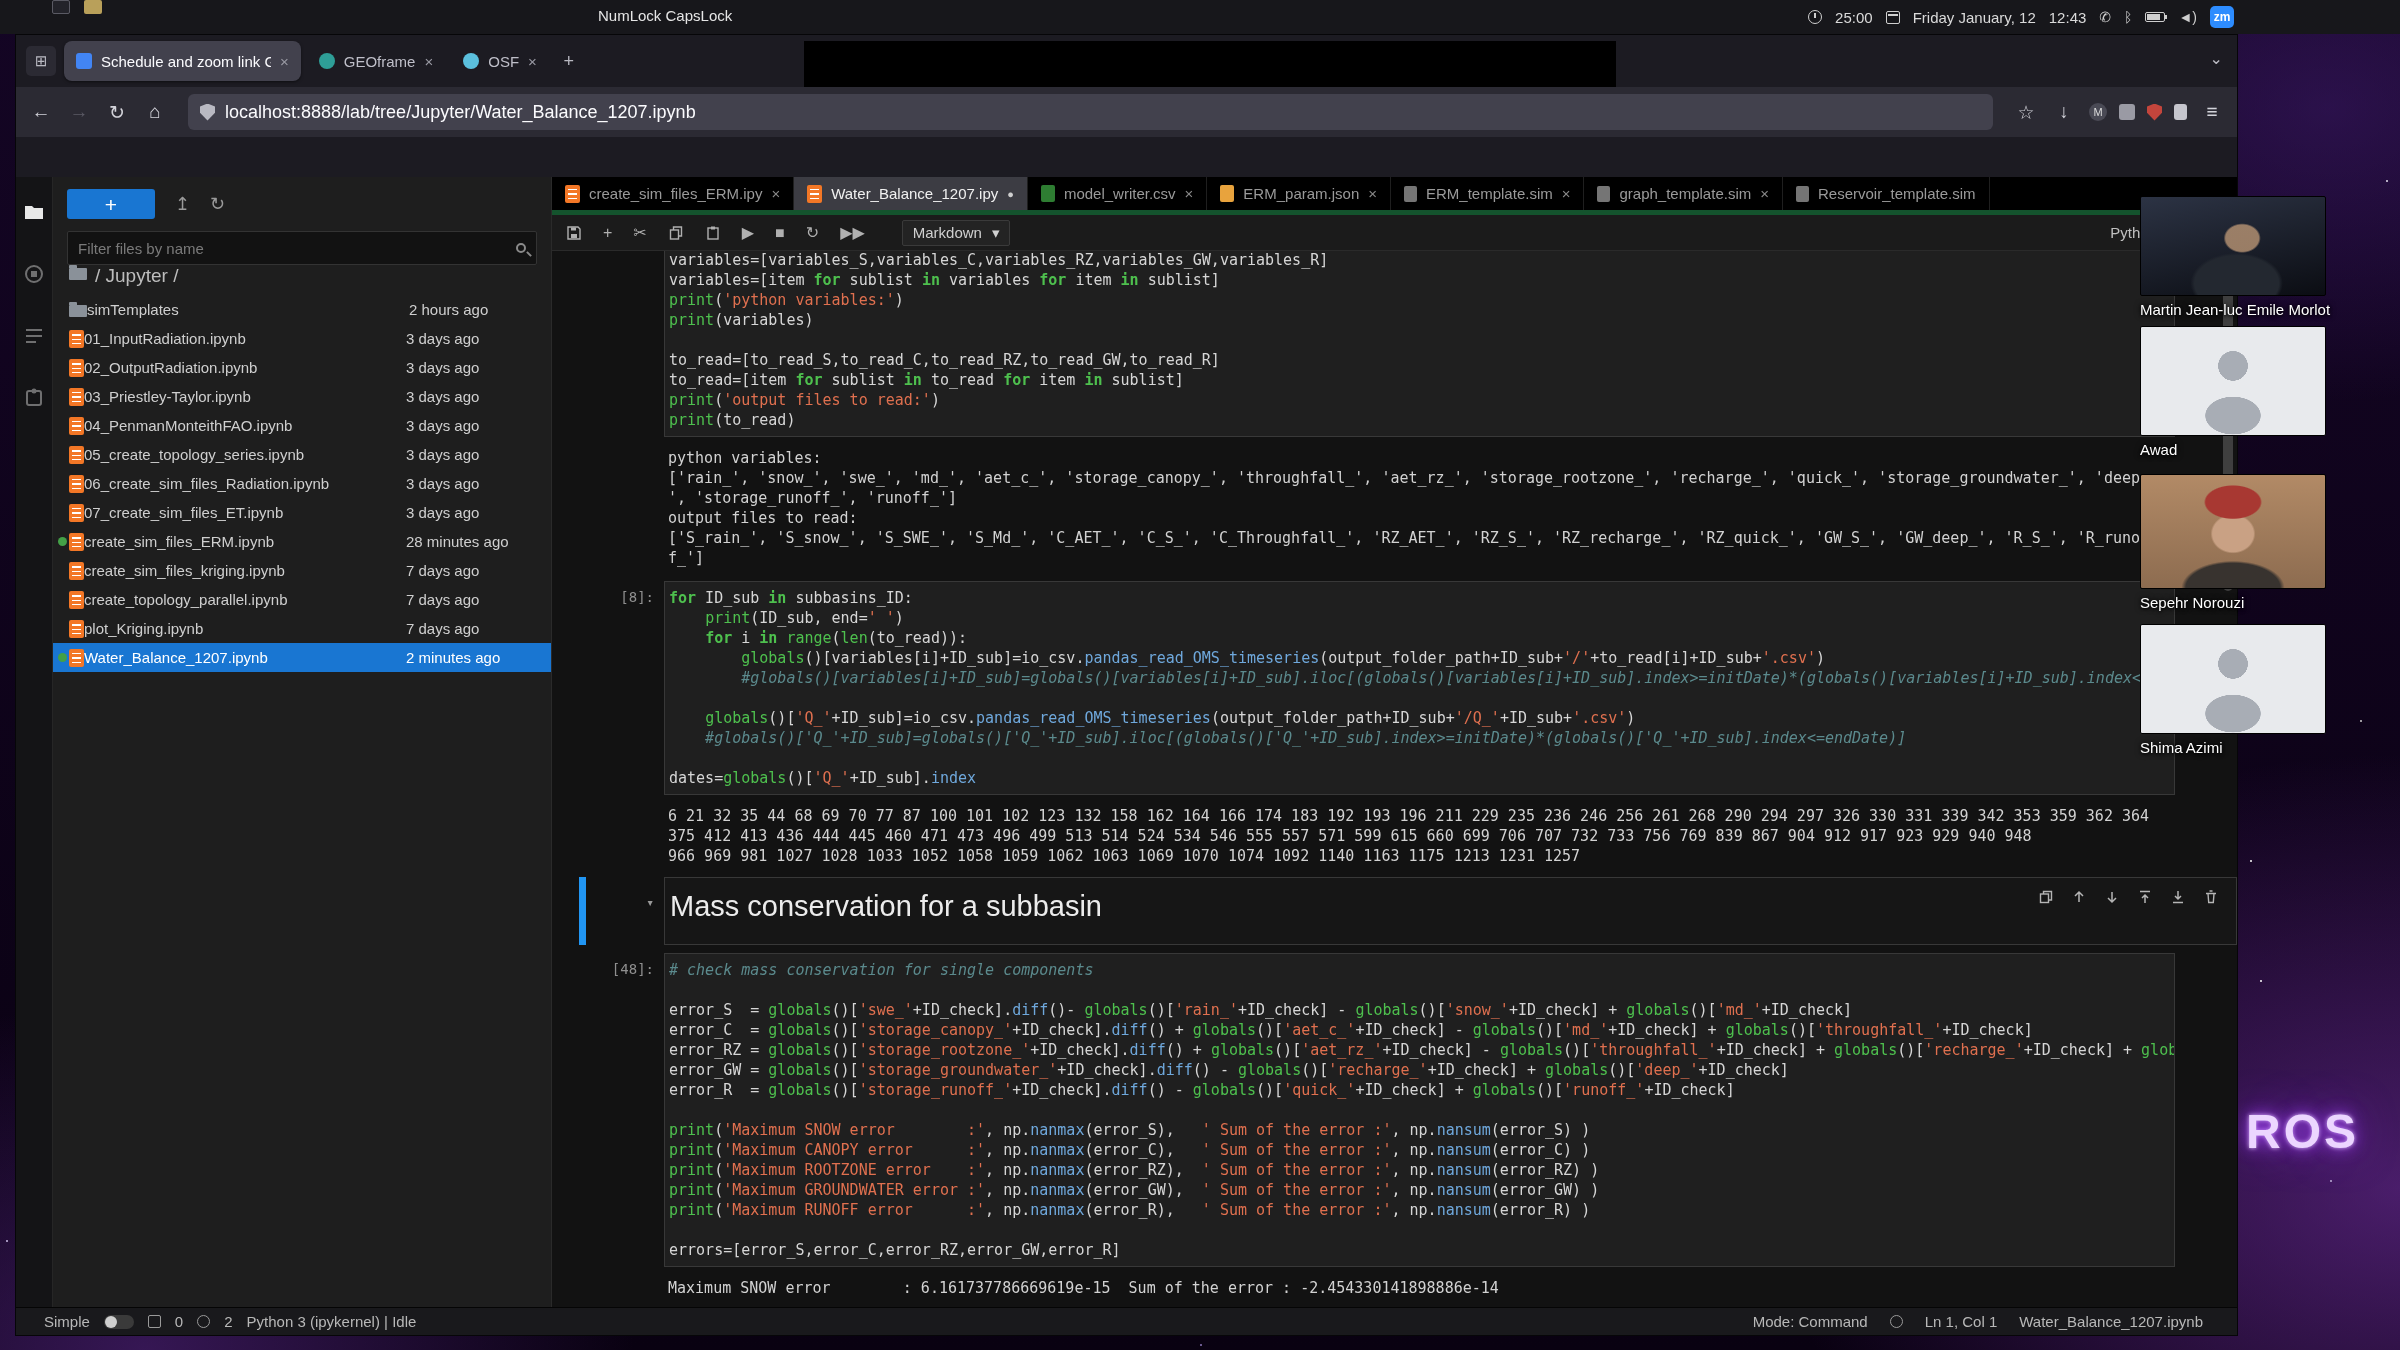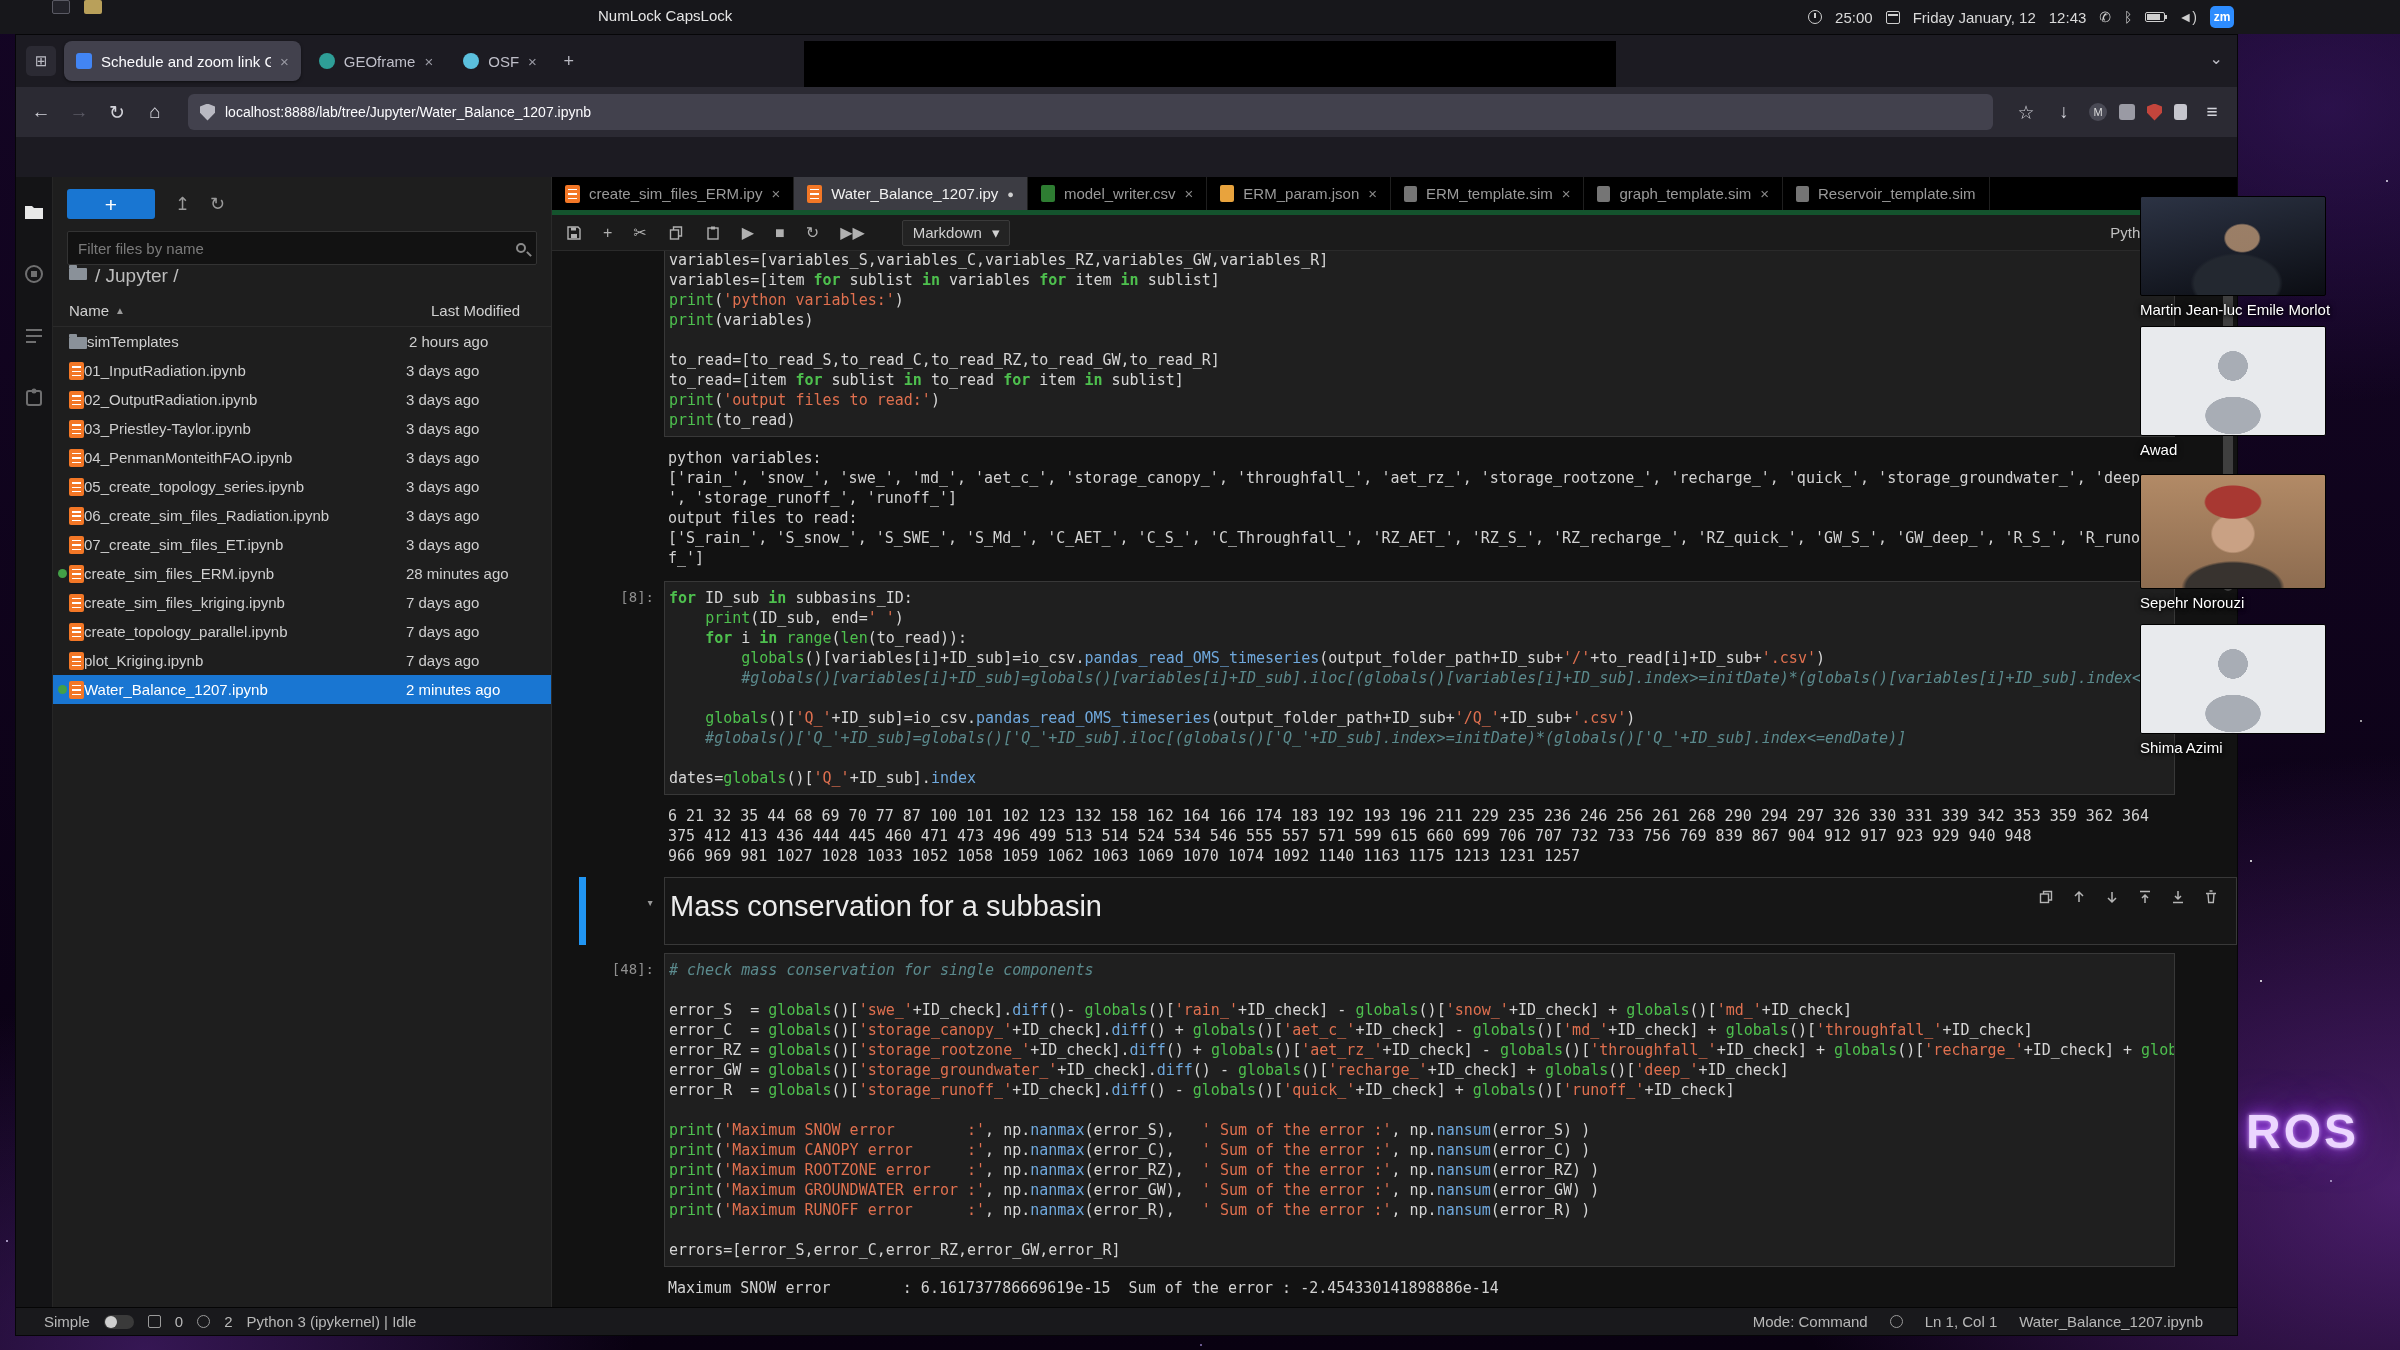--- a/index.html
+++ b/index.html
@@ -45,21 +45,21 @@
 .fav-calendar{background:#4285f4}
 .fav-globe{background:#2e9e97;border-radius:50%}
 .fav-osf{background:#5bc0de;border-radius:50%}
 #newtab-btn{width:28px;height:28px;display:flex;align-items:center;justify-content:center;color:#b9b9c2;font-size:18px}
 #alltabs-btn{position:absolute;right:14px;top:14px;color:#b9b9c2;font-size:16px}
 #black-overlay{position:absolute;left:788px;top:6px;width:812px;height:50px;background:#000;z-index:15}
 #ff-navbar{position:absolute;left:0;top:52px;right:0;height:50px;background:#2b2a33;display:flex;align-items:center;padding:0 12px;gap:12px;z-index:16}
 .nav-ic{color:#d3d3da;font-size:19px;width:26px;text-align:center}
 .nav-ic.dim{color:#5c5b66}
 #url-pill{flex:1;height:36px;background:#42414d;border-radius:6px;display:flex;align-items:center;padding:0 12px;gap:10px;margin:0 8px}
-#url-text{color:#fbfbfe;font-size:14px;white-space:nowrap}
+#url-text{color:#fbfbfe;font-size:18px;white-space:nowrap}
 .shield{width:15px;height:17px;background:#b9b9c2;clip-path:polygon(50% 0,100% 18%,100% 55%,50% 100%,0 55%,0 18%)}
 .shield.red{background:#c4453c}
 .badge-m{width:18px;height:18px;border-radius:50%;background:#4a4a55;color:#ddd;font-size:11px;display:flex;align-items:center;justify-content:center}
 .sq-ic{width:16px;height:16px;background:#9a9aa4;border-radius:3px}
 .sq-ic.page{background:#c5c5cd;width:13px}
 
 
 #jl-menubar{position:absolute;left:0;top:102px;right:0;height:40px;background:#18181b;border-bottom:1px solid #050505;display:flex;align-items:center;z-index:12}
 #jl-logo{width:18px;height:18px;border-radius:50%;background:radial-gradient(circle at 35% 35%,#ff9e4f,#f37726);margin:0 14px 0 10px}
 .menu-item{padding:0 14px;color:#d6d6d6;font-size:16px;height:40px;display:flex;align-items:center}
@@ -253,27 +253,20 @@
           <span class="fb-tool-ic">↥</span>
           <span class="fb-tool-ic">↻</span>
         </div>
         <div id="fb-filter">
           <input placeholder="Filter files by name" style="">
           <span class="mag"></span>
         </div>
         <div id="fb-breadcrumb">
           <span class="folder-ic"></span>
           <span>/ Jupyter /</span>
-        </div>
-        <div id="fb-header">
-          <span class="hname">
-            <span>Name</span>
-            <span class="sortc">▲</span>
-          </span>
-          <span>Last Modified</span>
         </div>
         <div id="fb-rows">
             <div class="frow">
               <span class="folder-ic"></span>
               <span class="fname">simTemplates</span>
               <span class="ftime">2 hours ago</span>
             </div>
             <div class="frow">
               <span class="nb-ic"></span>
               <span class="fname">01_InputRadiation.ipynb</span>

